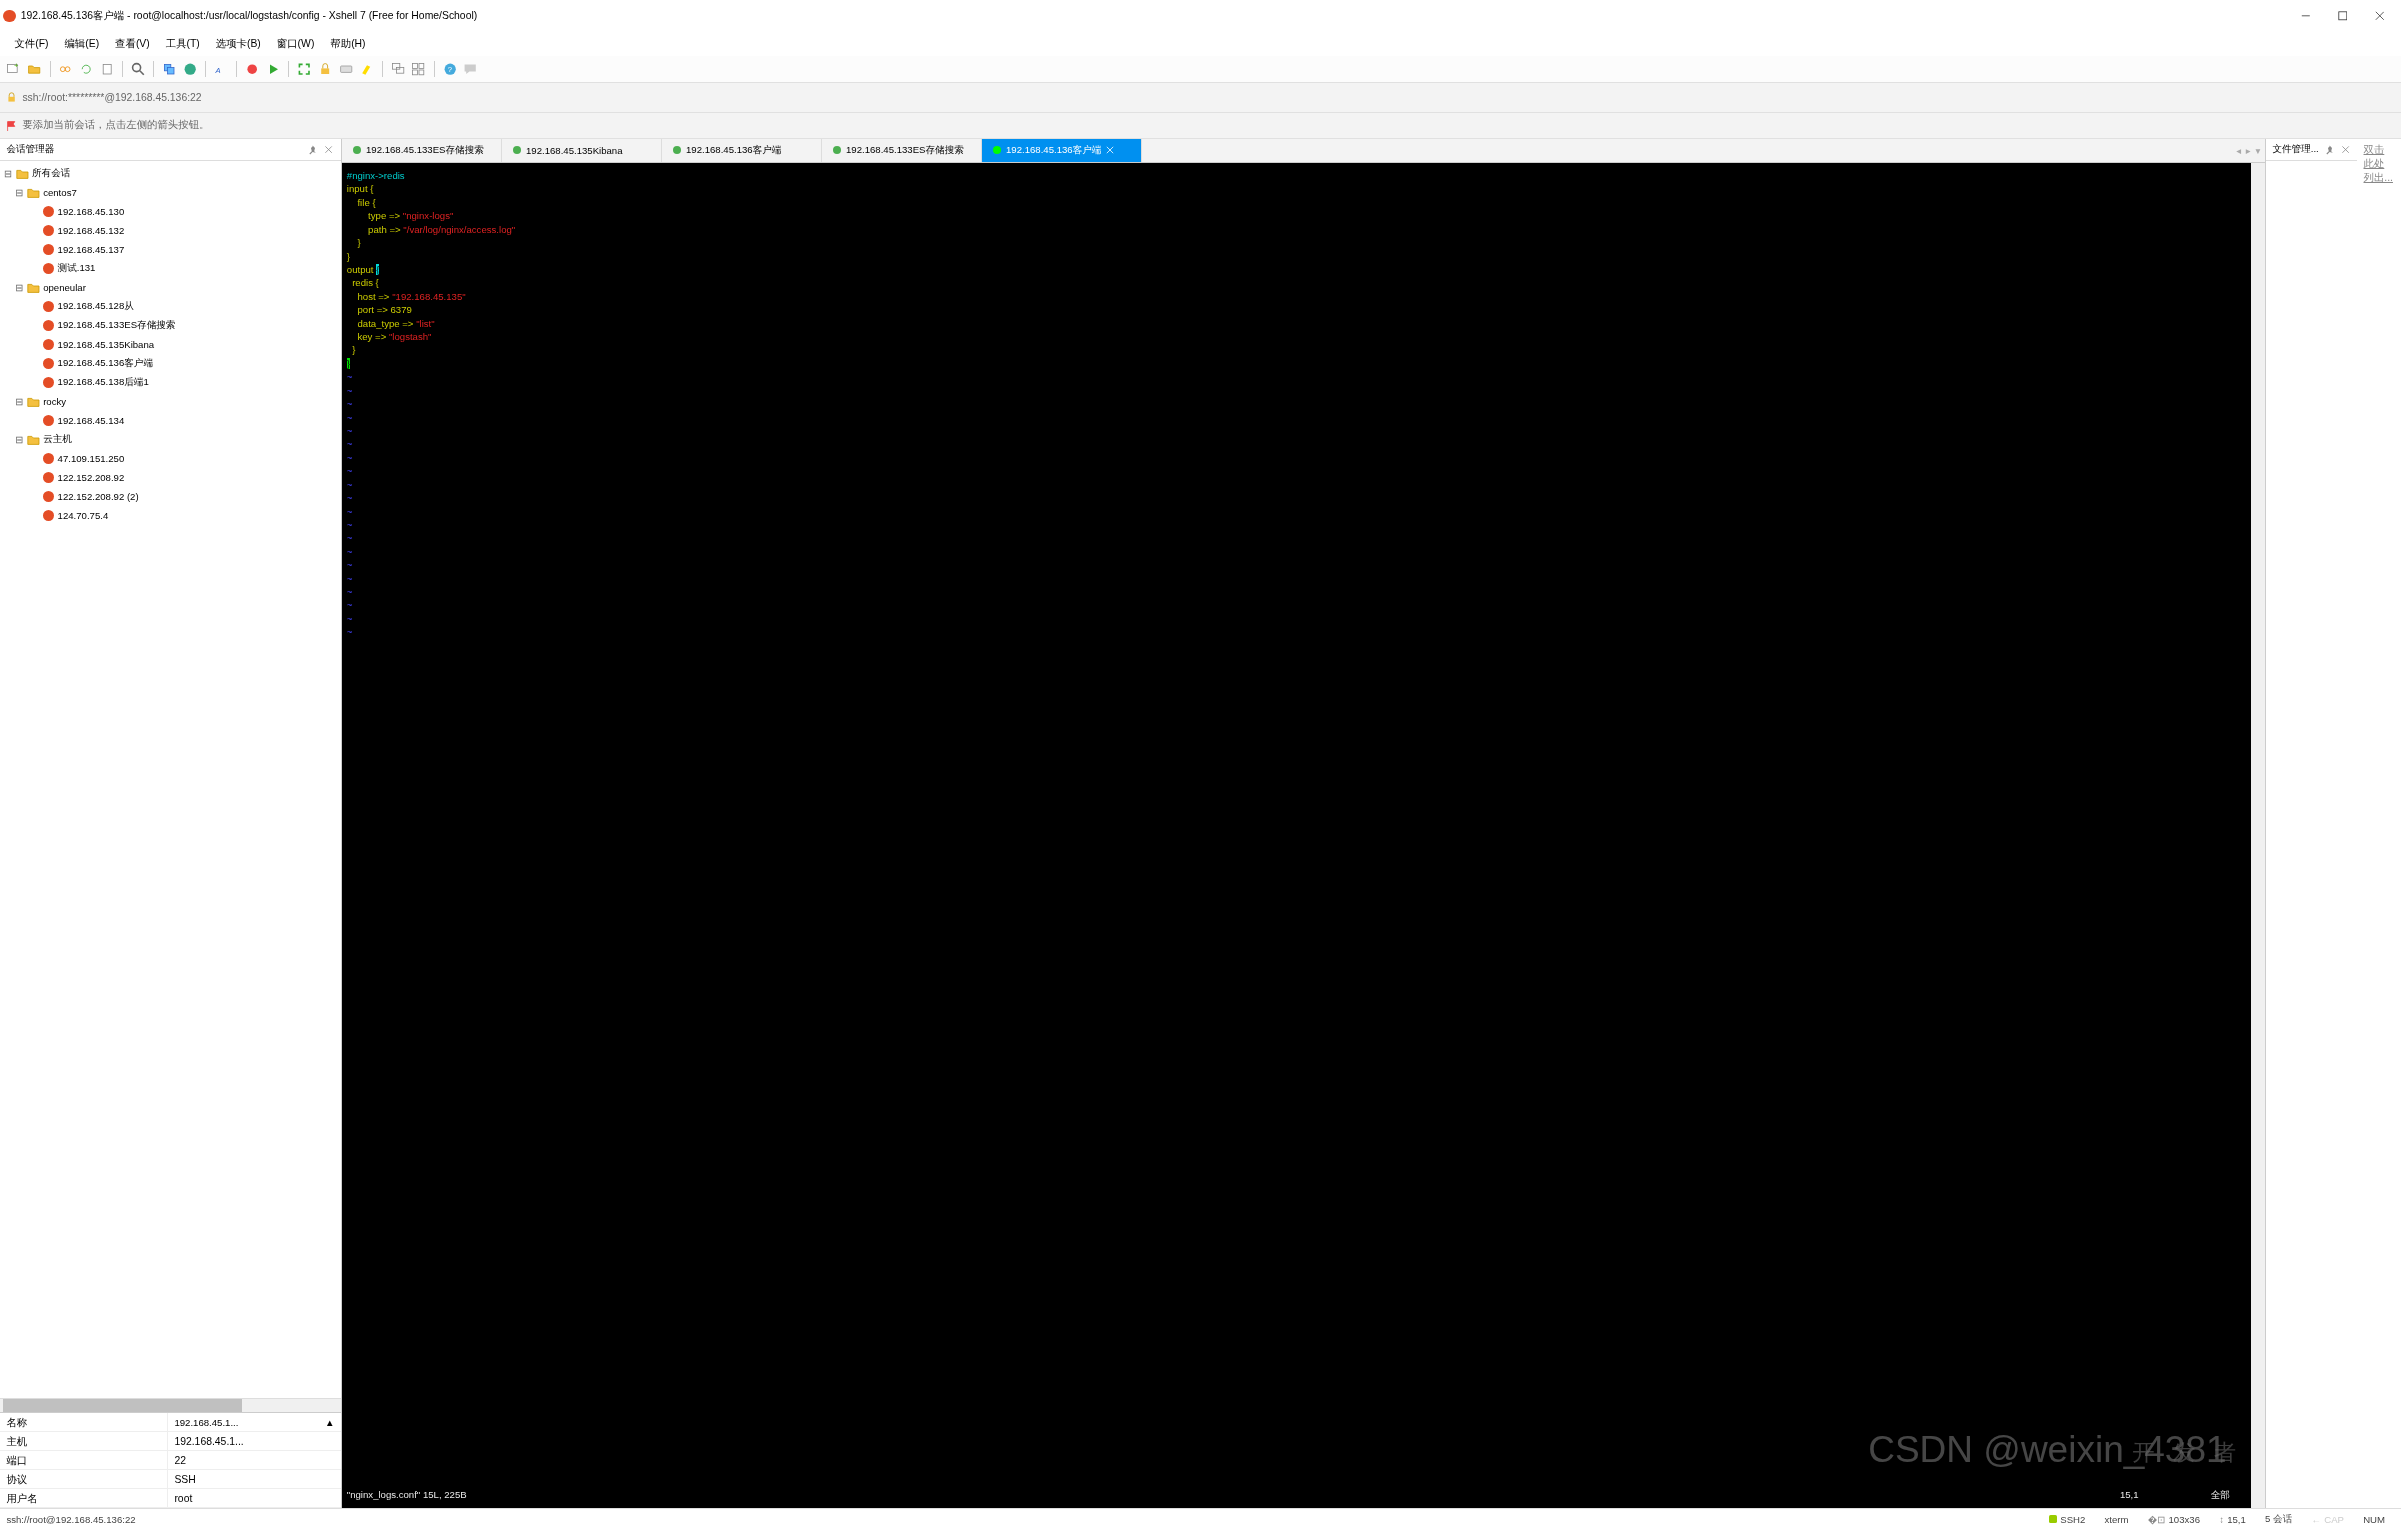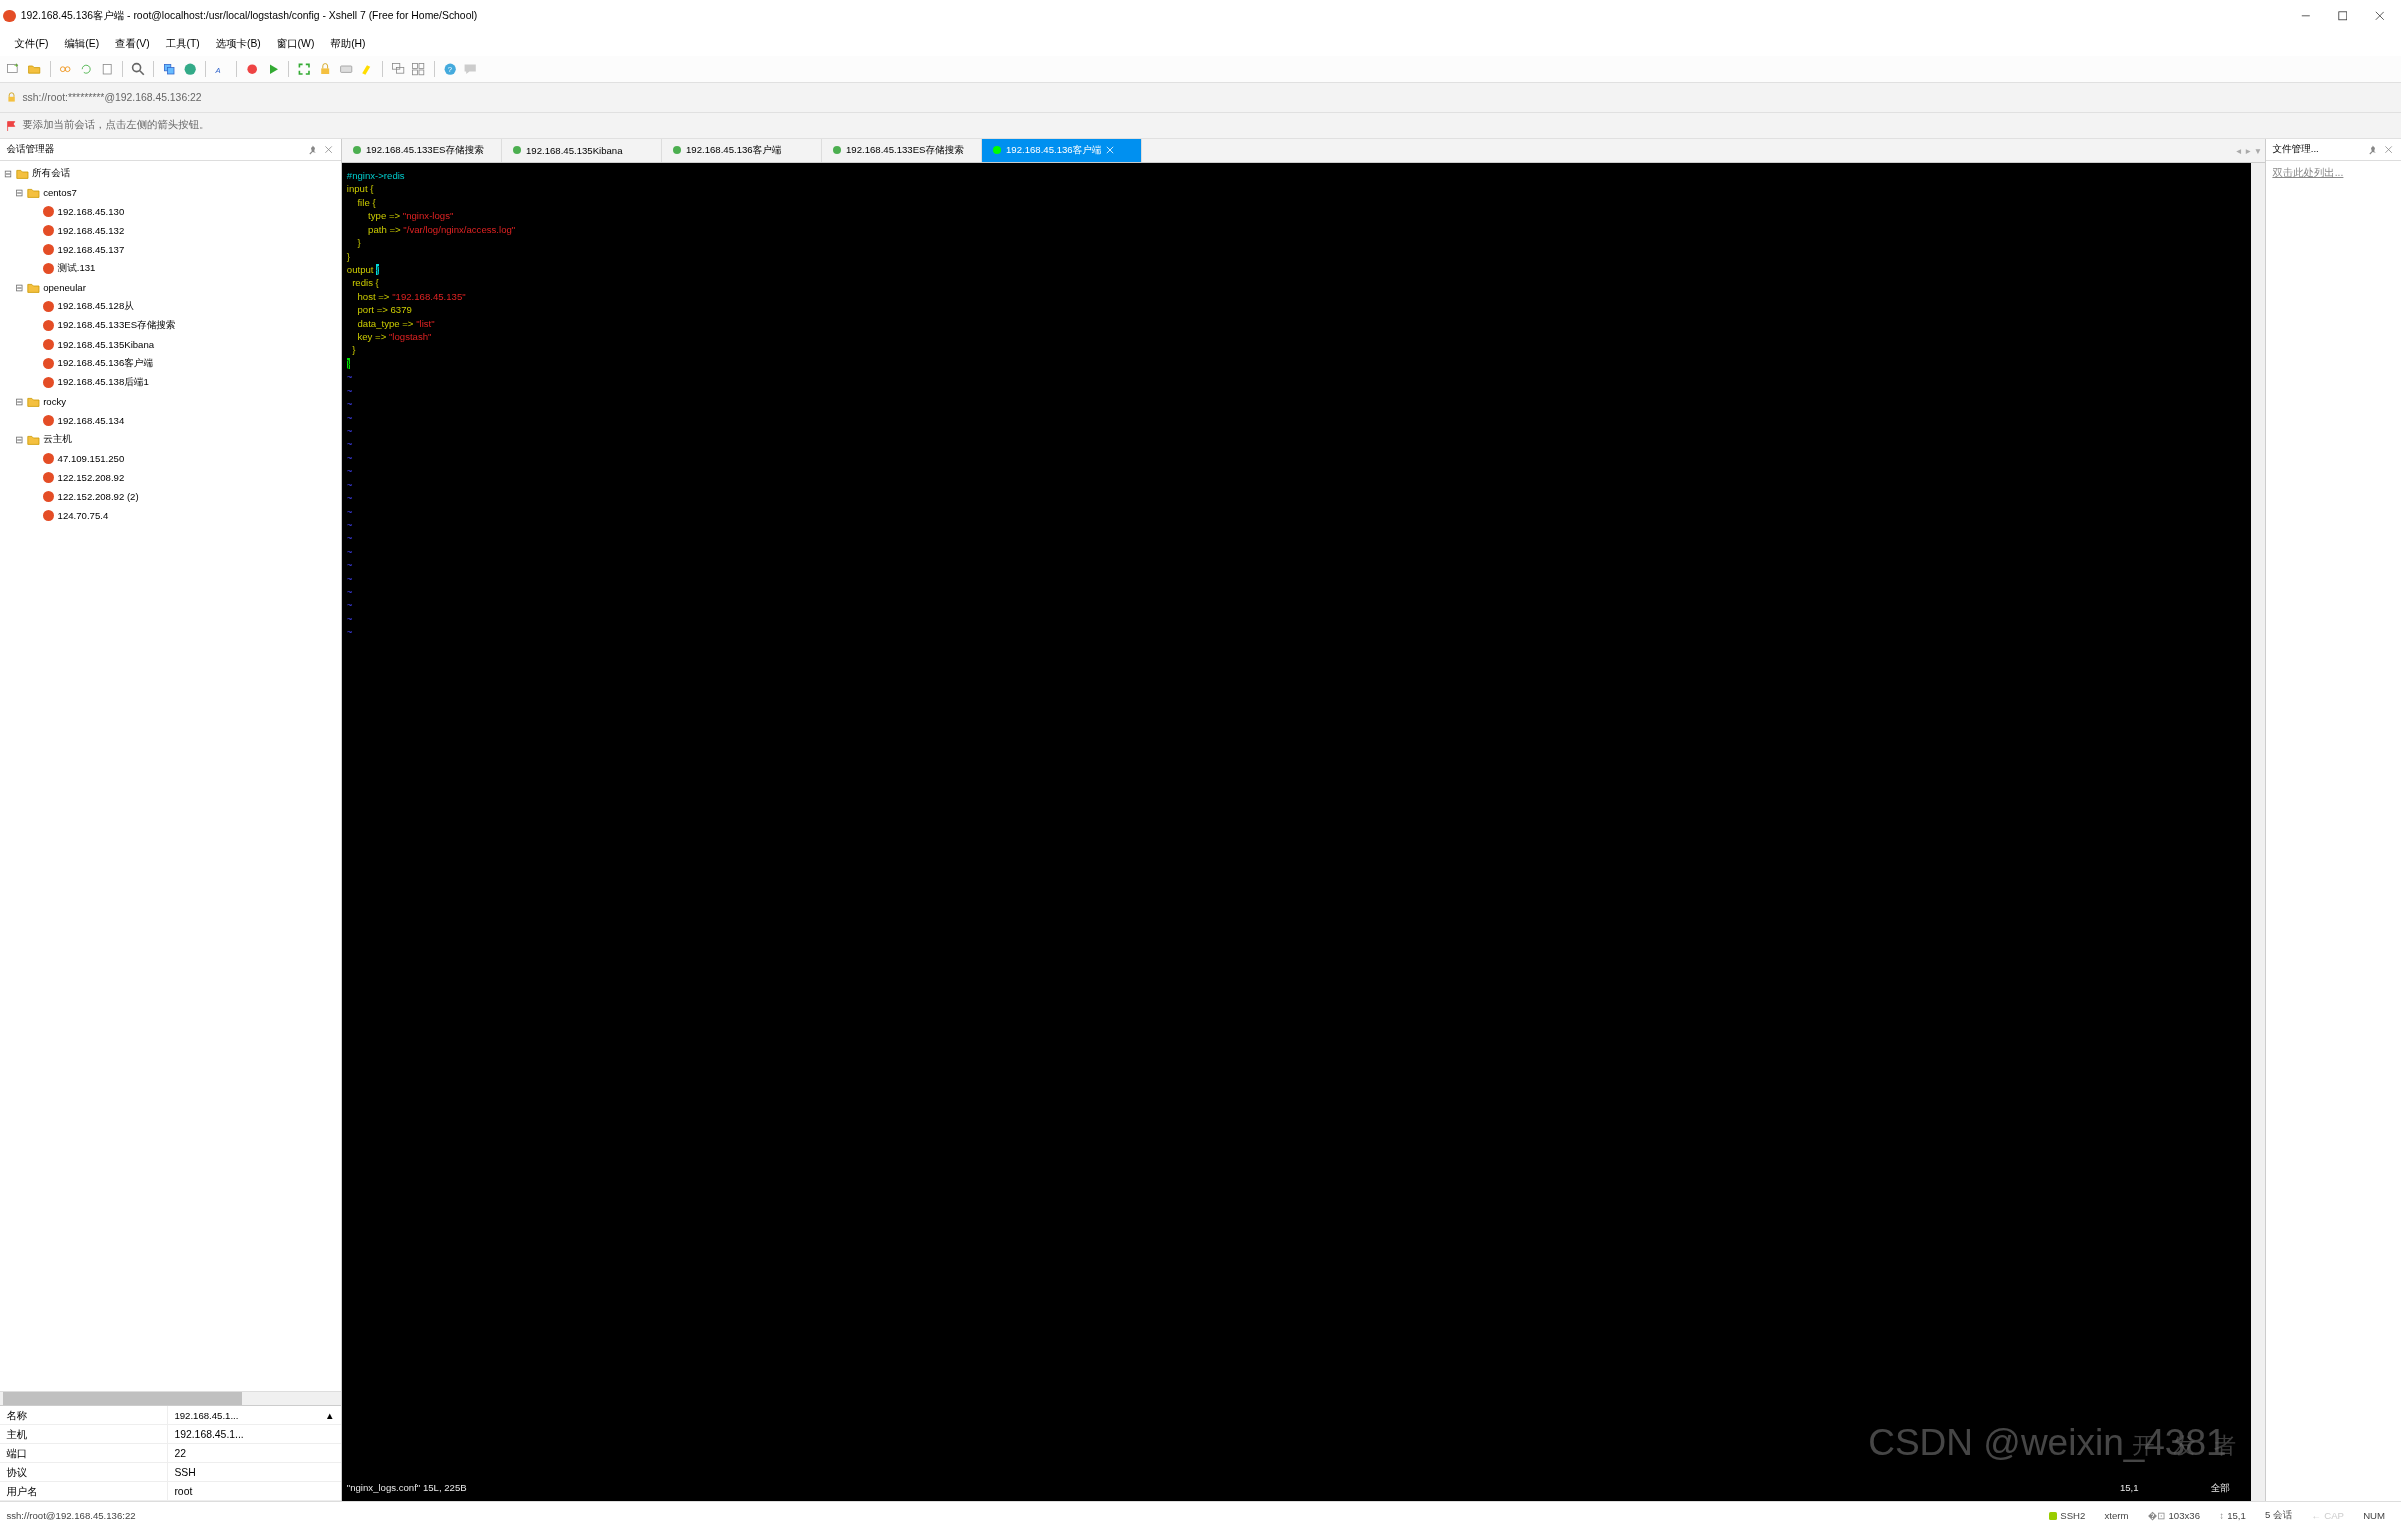--- a/index.html
+++ b/index.html
@@ -56,23 +56,23 @@
 .c-cyan{color:#00cccc;}
 .c-red{color:#dd2222;}
 .c-yel{color:#cccc00;}
 .hl{color:#000;background:#00dddd;}
 .hl-g{color:#000;background:#00dd00;}
 .tilde{color:#4444ff;}
 .term-status{position:absolute;bottom:6.4px;left:4.8px;right:4.8px;display:flex;color:#e8e8e8;}
 .term-status .l{flex:1;}
 .term-status .r{display:flex;gap:72px;padding-right:16px;}
 .vscroll{width:14.4px;background:#f0f0f0;}
-.right{width:136px;border-left:0.8px solid #ccc;display:flex;flex-direction:column;}
+.right{width:136px;border-left:0.8px solid #ccc;display:flex;flex-direction:row;}
 .right .body{flex:1;padding:4.8px 6.4px;color:#888;font-size:10.4px;text-decoration:underline;}
-.statusbar{height:28px;display:flex;align-items:center;padding:0 6.4px;background:#fff;border-top:0.8px solid #ddd;font-size:10.4px;color:#444;}
+.statusbar{height:21px;display:flex;align-items:center;padding:0 6.4px;background:#fff;border-top:0.8px solid #ddd;font-size:10.4px;color:#444;}
 .statusbar .spacer{flex:1;}
 .statusbar .seg{padding:0 9.6px;display:flex;align-items:center;gap:3.2px;}
 .led{width:8px;height:8px;border-radius:1.6px;background:#9c0;}
 .watermark{position:absolute;bottom:32px;right:24px;font-size:37px;color:rgba(200,200,200,.35);font-family:Liberation Sans, sans-serif;pointer-events:none;}
 .watermark2{position:absolute;bottom:40px;right:8px;font-size:22.4px;color:rgba(100,100,100,.6);font-family:"SimSun";pointer-events:none;letter-spacing:6.4px;}
 </style>
 </head>
 <body>
 
 <div class="titlebar">

